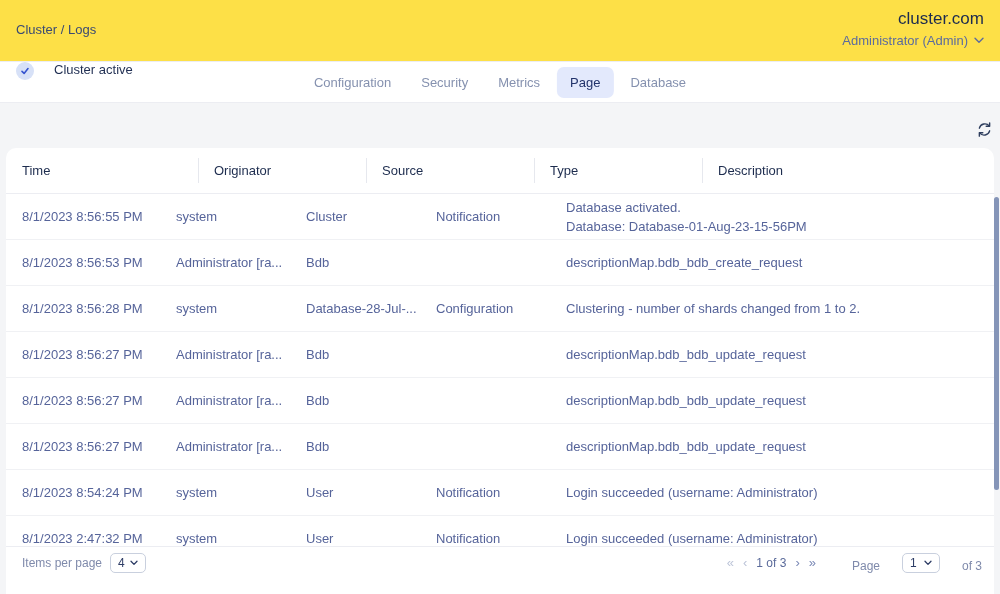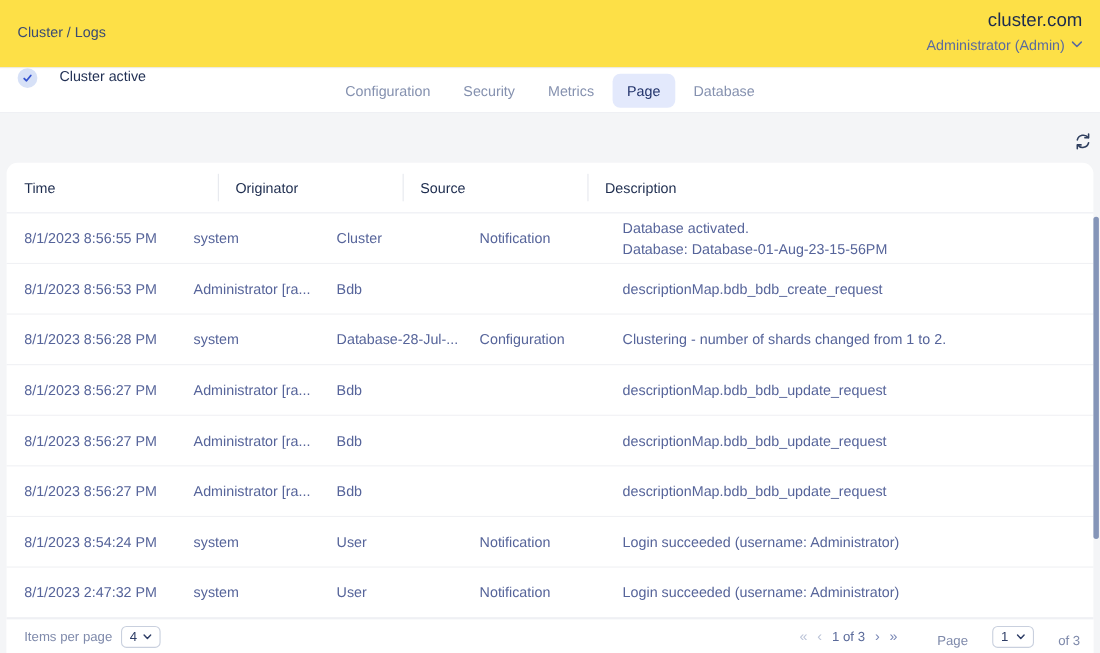--- a/index.html
+++ b/index.html
@@ -47,21 +47,21 @@
                         width:1px; background:#e6e8ee; }
   .row { display:flex; height:46px; align-items:center; border-bottom:1px solid #f0f1f4; }
   .cell { font-size:13px; color:#56649a; padding-left:16px;
           white-space:nowrap; overflow:hidden; }
   .cell div { line-height:19px; }
   .col-time { width:154px; } .col-orig { width:130px; }
   .col-src  { width:130px; } .col-type { width:130px; }
   .col-desc { flex:1; padding-right:14px; }
 
   
-  .tfoot { position:absolute; left:0; right:0; bottom:0; height:32px; background:#fff;
+  .tfoot { position:absolute; left:0; right:0; bottom:16px; height:32px; background:#fff;
            border-top:1px solid #ecedf2; display:flex; align-items:center;
            padding:0 12px 0 16px; font-size:12px; color:#7f8aab; }
   .spacer { flex:1; }
   .ipp-label { margin-right:8px; }
   .select-box { display:inline-flex; align-items:center; gap:5px; border:1px solid #c9d0de;
                 border-radius:5px; padding:2px 7px; color:#2e3d66; font-size:12px;
                 background:#fff; cursor:pointer; }
   .pager { display:flex; align-items:center; gap:9px; margin-right:36px; font-size:13px; }
   .nav { cursor:pointer; font-size:13px; }
   .nav.disabled { color:#bcc4d8; }
@@ -120,20 +120,21 @@
       <polyline points="4.6,17 4.6,13.4 8.2,13.4"></polyline>
     </svg>
   </span>
 </div>
 
 <div class="card">
   <div class="thead">
     <div class="th col-time">Time</div>
     <div class="th col-orig divider">Originator</div>
     <div class="th col-src divider">Source</div>
+    <div class="th col-type divider">Type</div>
     <div class="th col-desc divider">Description</div>
   </div>
   <div class="tbody">
   <div class="row">
     <div class="cell col-time">8/1/2023 8:56:55 PM</div>
     <div class="cell col-orig">system</div>
     <div class="cell col-src">Cluster</div>
     <div class="cell col-type">Notification</div>
     <div class="cell col-desc">
           <div>Database activated.</div>

